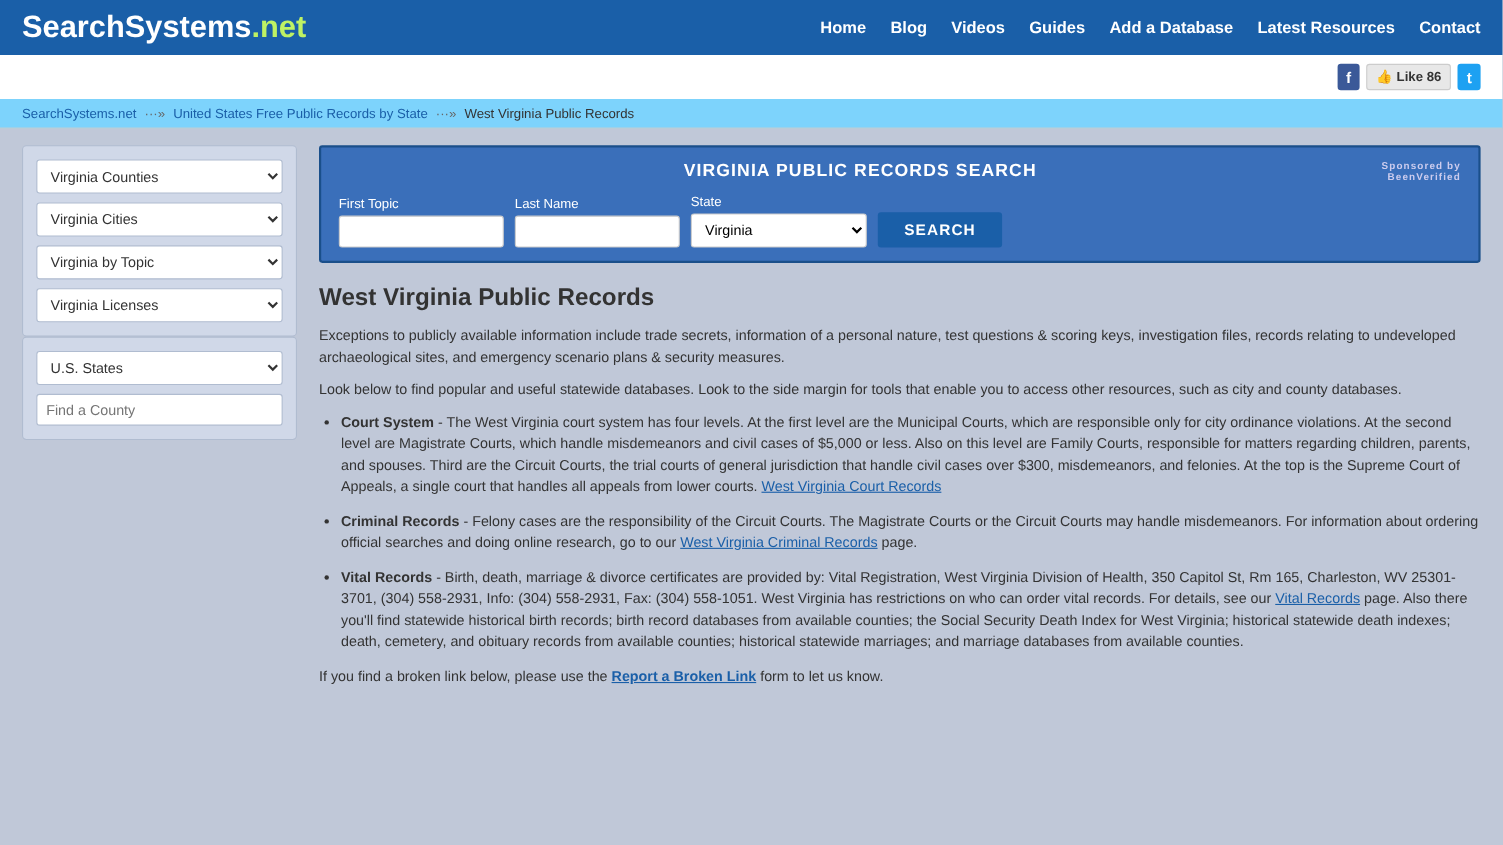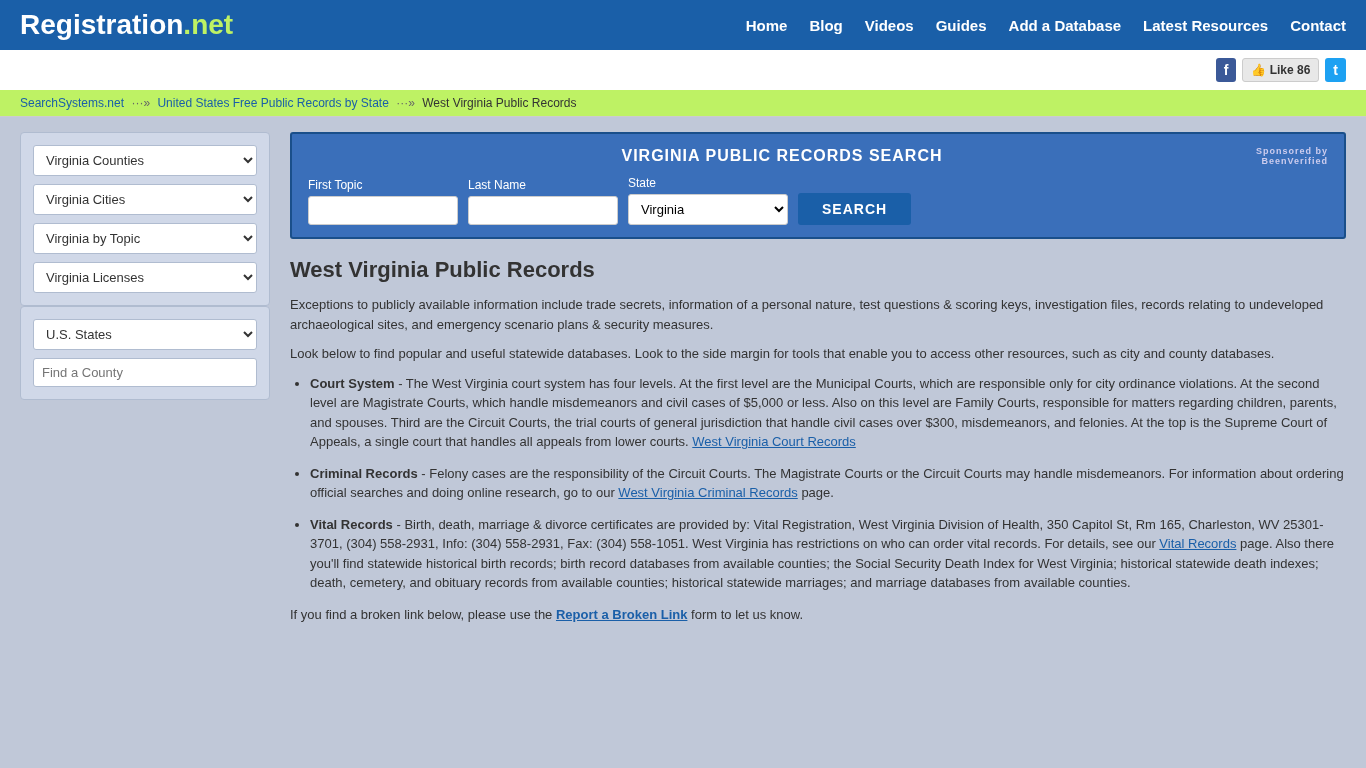--- a/index.html
+++ b/index.html
@@ -54,21 +54,21 @@
       font-size: 12px;
       font-weight: bold;
       cursor: pointer;
     }
     .fb-btn { background: #3b5998; color: white; font-size: 14px; font-weight: bold; padding: 4px 8px; border-radius: 3px; }
     .fb-like { background: #e8e8e8; color: #333; border: 1px solid #ccc; border-radius: 3px; padding: 4px 8px; font-size: 12px; }
     .tw-btn { background: #1da1f2; color: white; padding: 4px 8px; border-radius: 3px; font-size: 14px; }
 
     
     #breadcrumb-bar {
-      background: #bef264;
+      background: #7dd3fc;
       padding: 6px 20px;
       font-size: 12px;
       color: #333;
       border-bottom: 1px solid #ccc;
     }
     .breadcrumb-link { color: #1a5fa8; text-decoration: none; cursor: pointer; }
     .breadcrumb-sep { color: #666; margin: 0 4px; }
 
     
     #main-container {
@@ -218,21 +218,21 @@
     li strong {
       font-weight: bold;
     }
   </style>
 </head>
 <body>
 
 <div id="header">
   <div id="logo-area">
     <span id="logo-text">
-      <span>Registration</span><span style="color:#bef264;">.net</span>
+      <span>SearchSystems</span><span style="color:#bef264;">.net</span>
     </span>
   </div>
   <div id="nav-area">
     <a class="nav-link">Home</a>
     <a class="nav-link">Blog</a>
     <a class="nav-link">Videos</a>
     <a class="nav-link">Guides</a>
     <a class="nav-link">Add a Database</a>
     <a class="nav-link">Latest Resources</a>
     <a class="nav-link">Contact</a>

